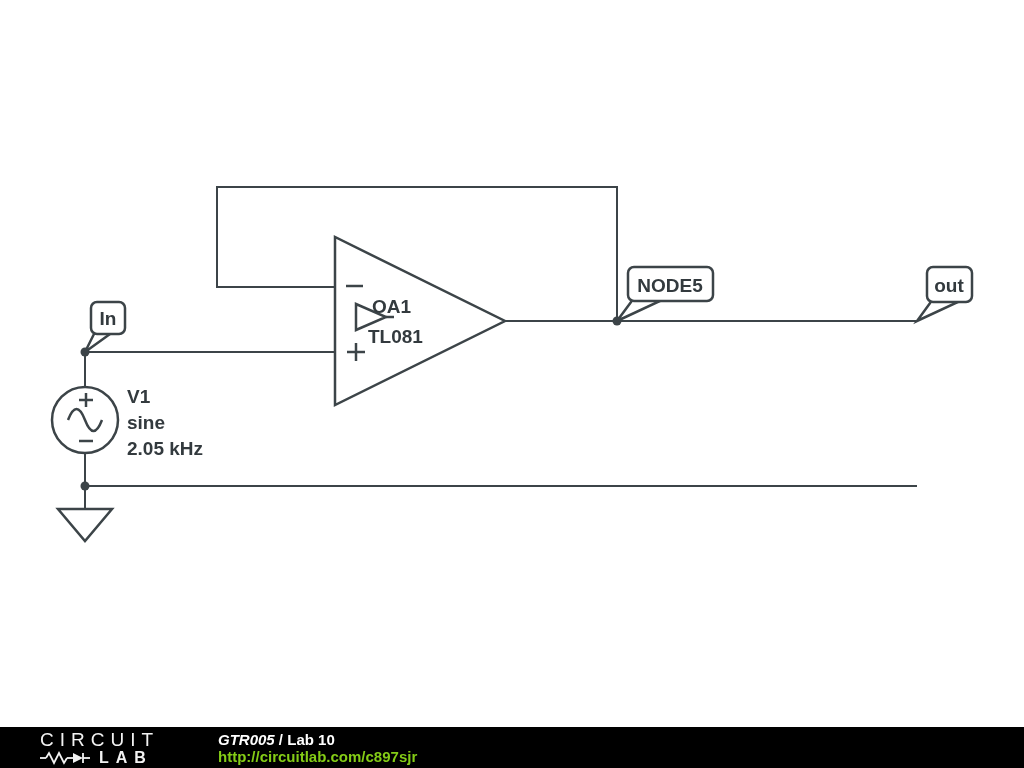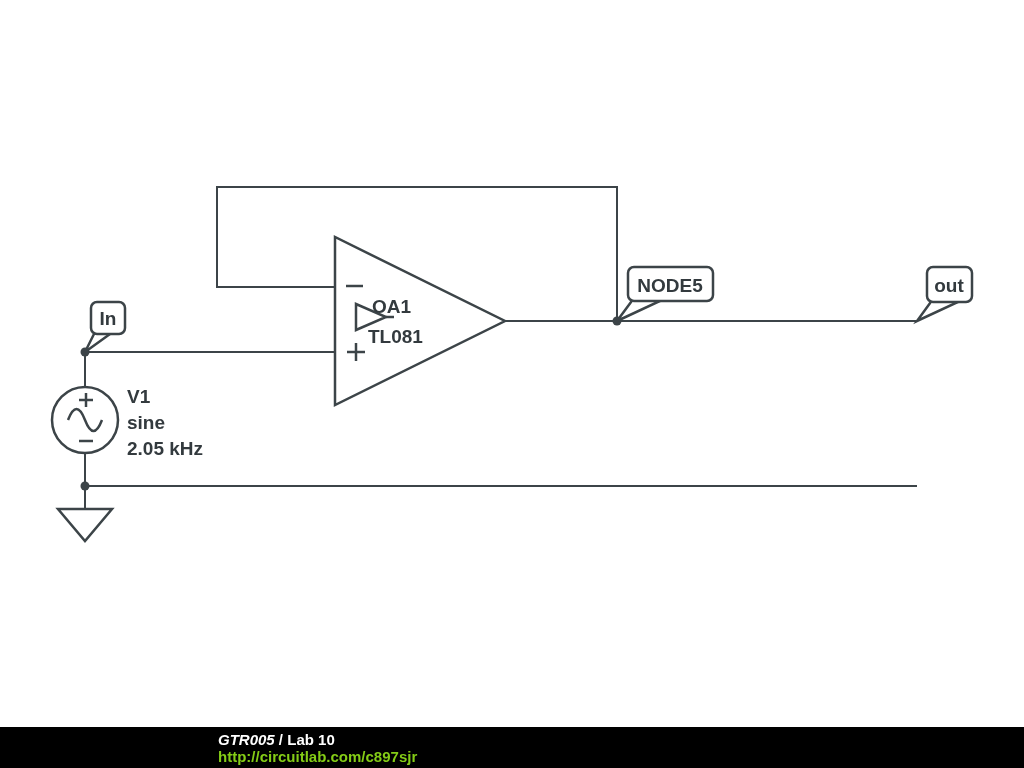--- a/index.html
+++ b/index.html
@@ -112,20 +112,36 @@
     <g>
       <polygon class="flagbox" points="933,299 917,321 958,302"></polygon>
       <rect class="flagbox" x="927" y="267" width="45" height="35" rx="6"></rect>
       <text class="lbl" x="949" y="292" text-anchor="middle">out</text>
     </g>
 
   </svg>
 
   <div class="footer">
 
+    <div class="logo">
+      <div class="logo-line1">CIRCUIT</div>
+      <div class="logo-line2">
+        <svg class="logo-glyph" width="56" height="14" viewBox="0 0 56 14">
+          <g stroke="#f2f2f2" stroke-width="1.8" fill="none">
+            <line x1="0" y1="7" x2="6" y2="7"></line>
+            <polyline points="6,7 9,2 14,12 19,2 24,12 27,7"></polyline>
+            <line x1="27" y1="7" x2="33" y2="7"></line>
+            <polygon points="33,2 33,12 43,7" fill="#f2f2f2" stroke="none"></polygon>
+            <line x1="43" y1="2" x2="43" y2="12"></line>
+            <line x1="43" y1="7" x2="50" y2="7"></line>
+          </g>
+        </svg>
+        <span class="logo-lab">LAB</span>
+      </div>
+    </div>
 
     <div class="meta">
       <div class="meta-title"><span class="project">GTR005</span><span> / </span><span>Lab 10</span></div>
       <div class="meta-url">http://circuitlab.com/c897sjr</div>
     </div>
 
   </div>
 
 </div>
 

